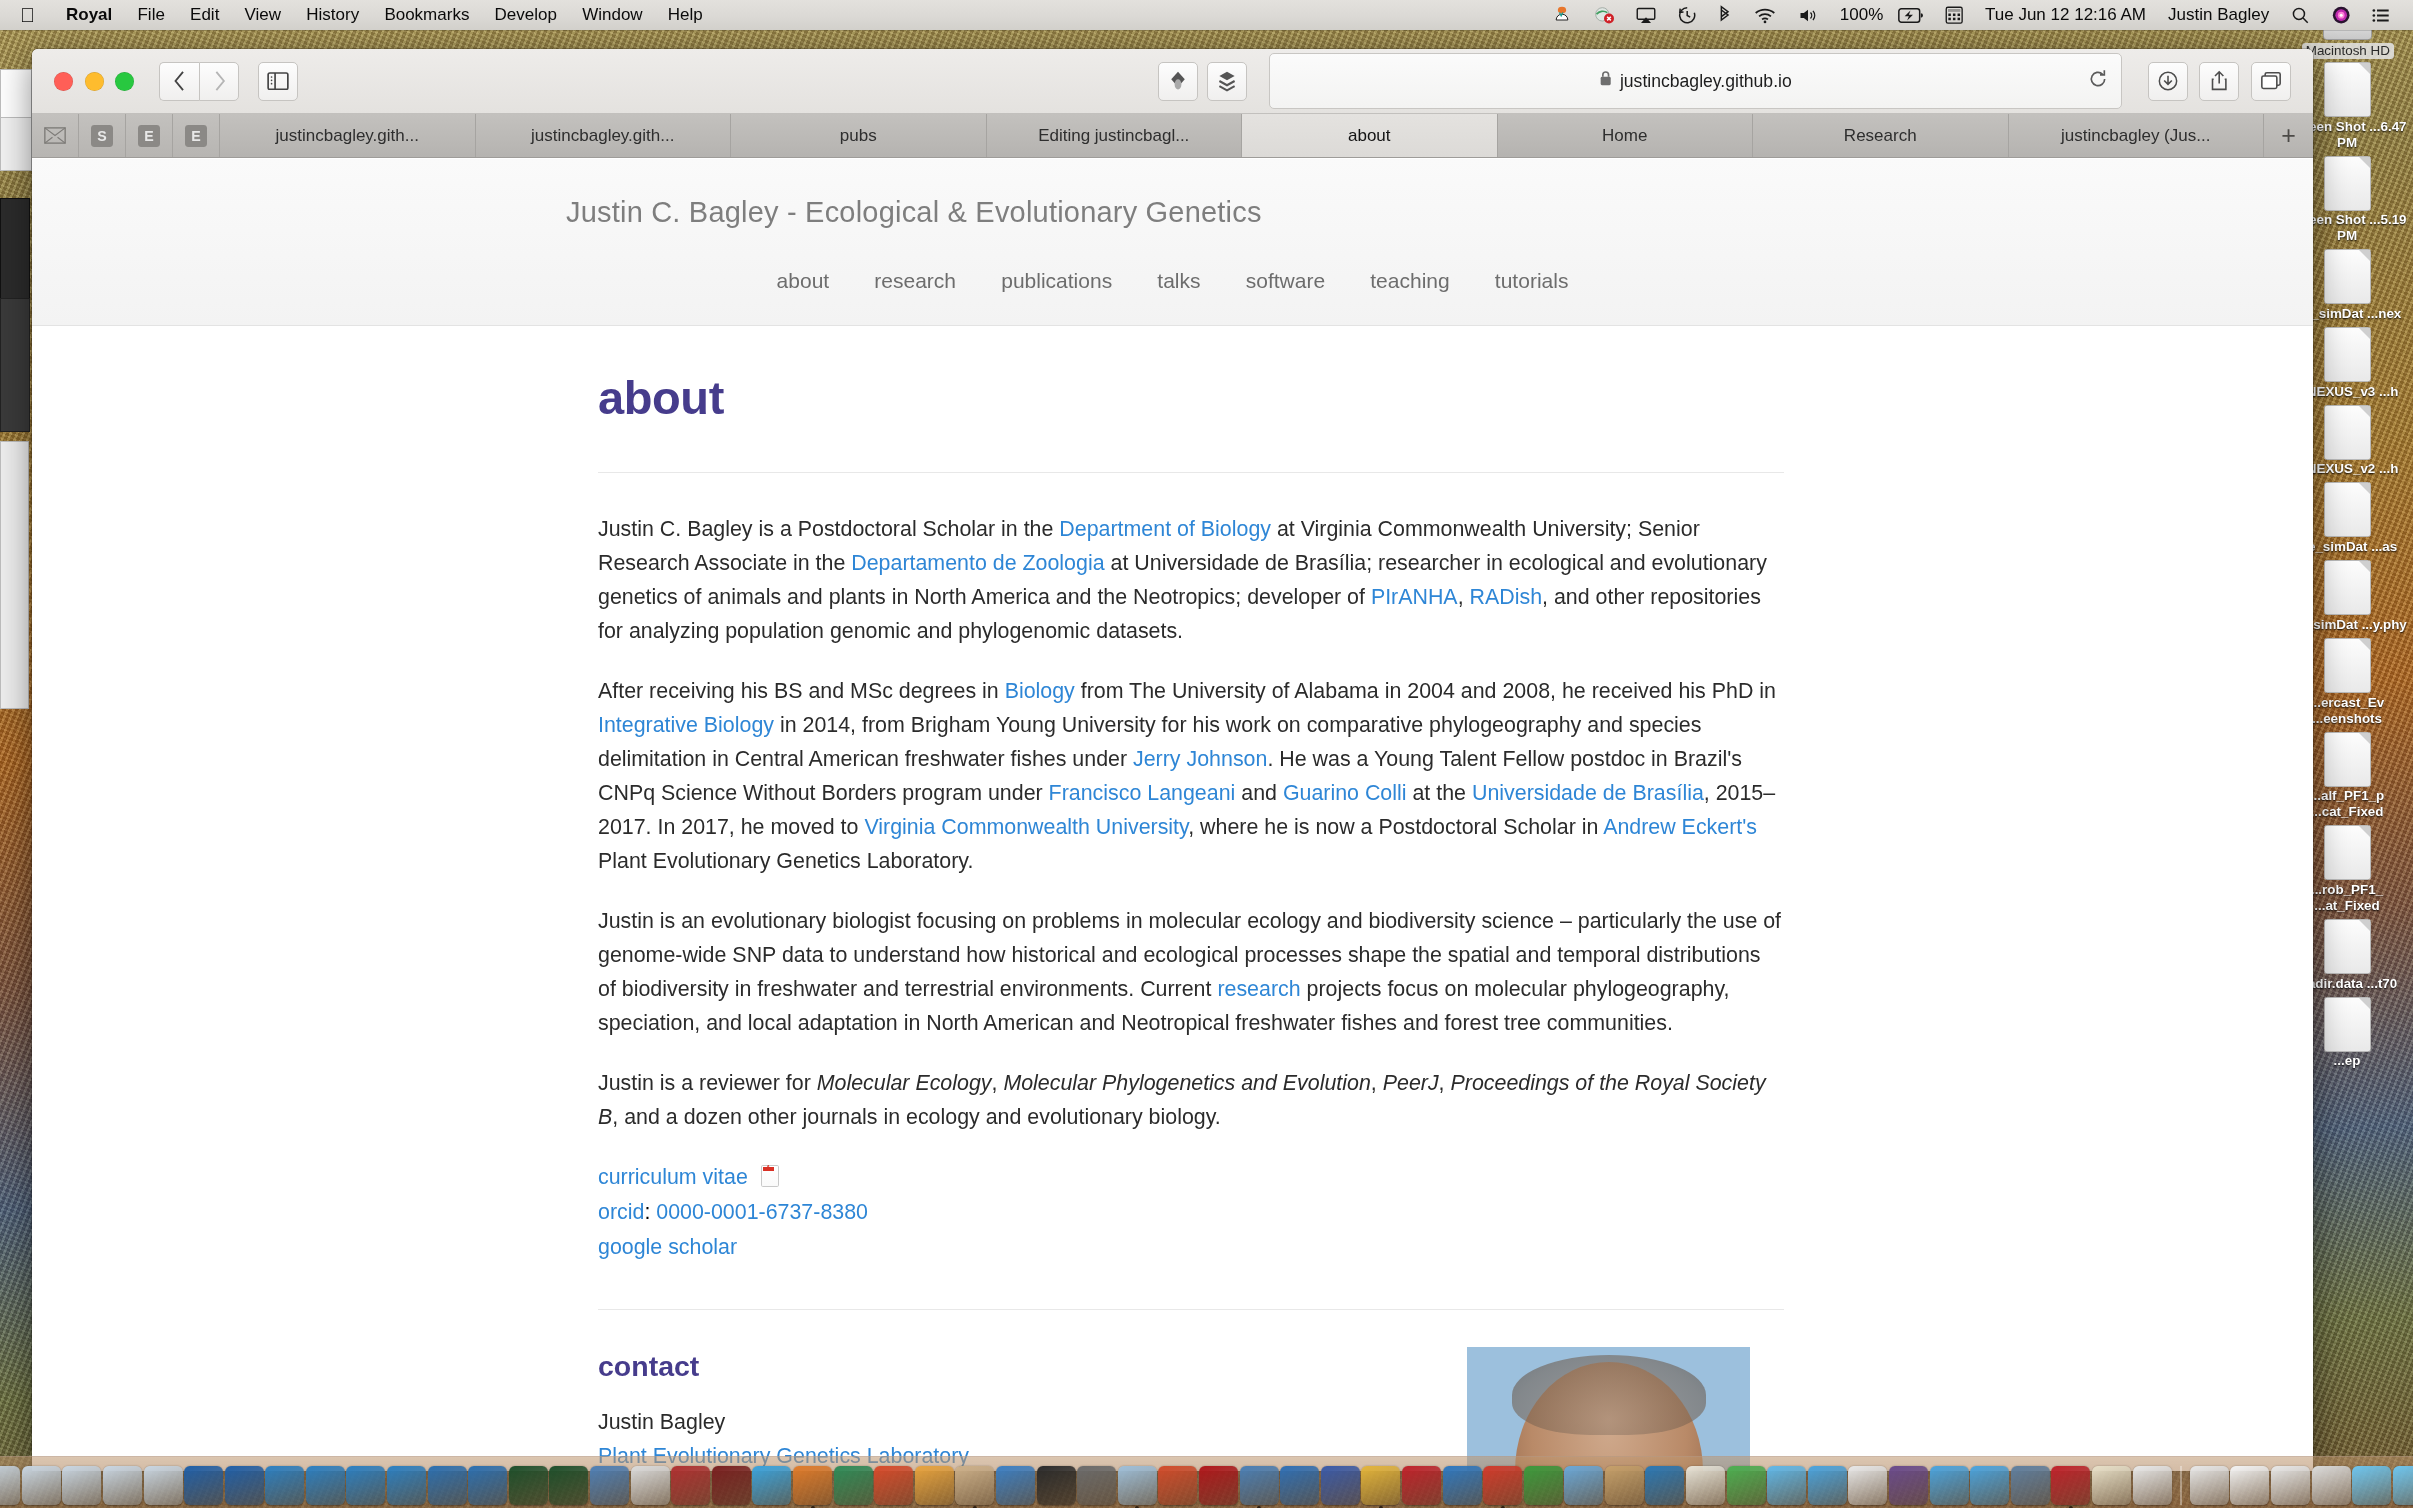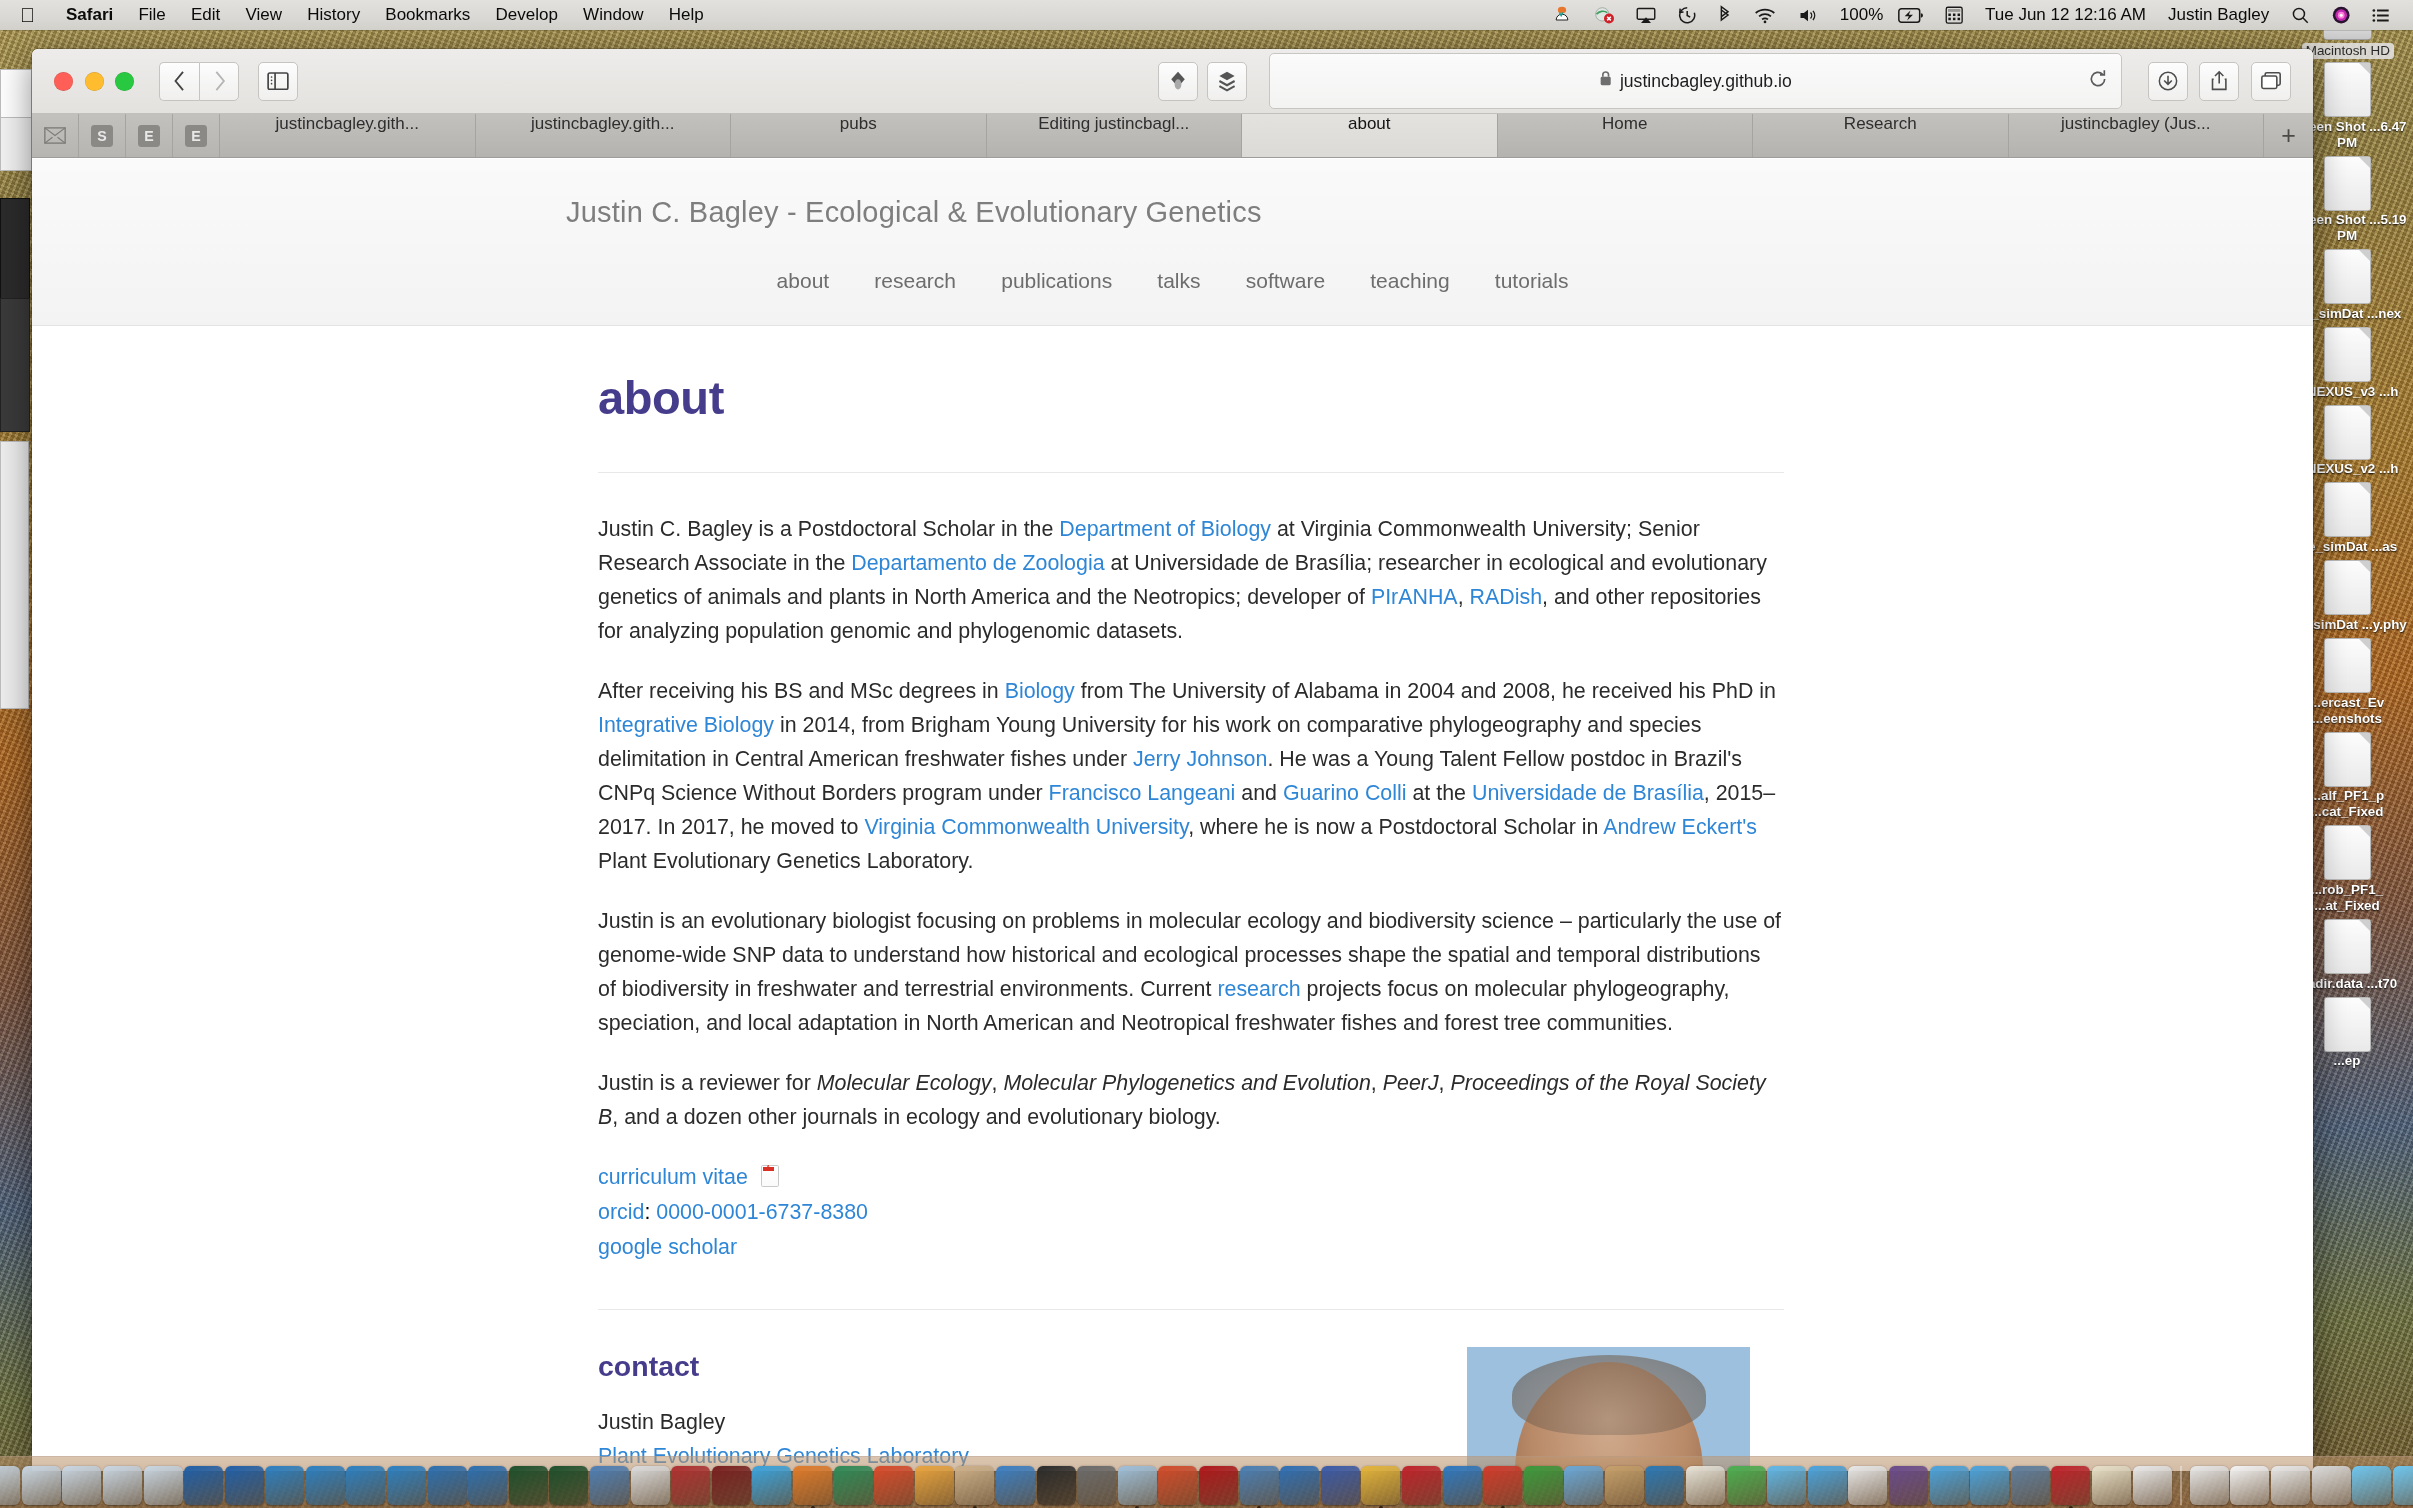--- a/index.html
+++ b/index.html
@@ -108,21 +108,21 @@
     width: 47px; display: flex; align-items: center; justify-content: center;
     border-right: 0.8px solid #a6a4a1;
     background: linear-gradient(180deg,#c3c1be,#b7b5b2);
   }
   .favbadge {
     width: 22px; height: 22px; border-radius: 3.4px; background: #8b8986;
     color: #e8e8e8; font-size: 14.2px; font-weight: bold;
     display: flex; align-items: center; justify-content: center;
   }
   .tab {
-    flex: 1; display: flex; align-items: flex-start; justify-content: center;
+    flex: 1; display: flex; align-items: center; justify-content: center;
     border-right: 0.8px solid #a6a4a1;
     font-size: 17px; color: #2e2e2e;
     background: linear-gradient(180deg,#c3c1be,#b5b3b0);
     overflow: hidden; white-space: nowrap; padding: 0 8.4px;
   }
   .tab.active { background: linear-gradient(180deg,#e4e2df,#dcdad7); color: #141414; }
   #newtab {
     width: 49px; display: flex; align-items: center; justify-content: center;
     font-size: 25px; color: #4c4a47; font-weight: 300;
     background: linear-gradient(180deg,#c3c1be,#b5b3b0);
@@ -320,21 +320,21 @@
     <div class="lbl">...adir.data ...t70</div>
   </div>
   <div class="dfile">
     <div class="thumb"></div>
     <div class="lbl">...ep</div>
   </div>
 </div>
 
 <div id="menubar">
   <span class="mb-apple"></span>
-  <span class="mb-item bold">Safari</span>
+  <span class="mb-item bold">Royal</span>
   <span class="mb-item">File</span>
   <span class="mb-item">Edit</span>
   <span class="mb-item">View</span>
   <span class="mb-item">History</span>
   <span class="mb-item">Bookmarks</span>
   <span class="mb-item">Develop</span>
   <span class="mb-item">Window</span>
   <span class="mb-item">Help</span>
 
   <div id="menubar-right">

